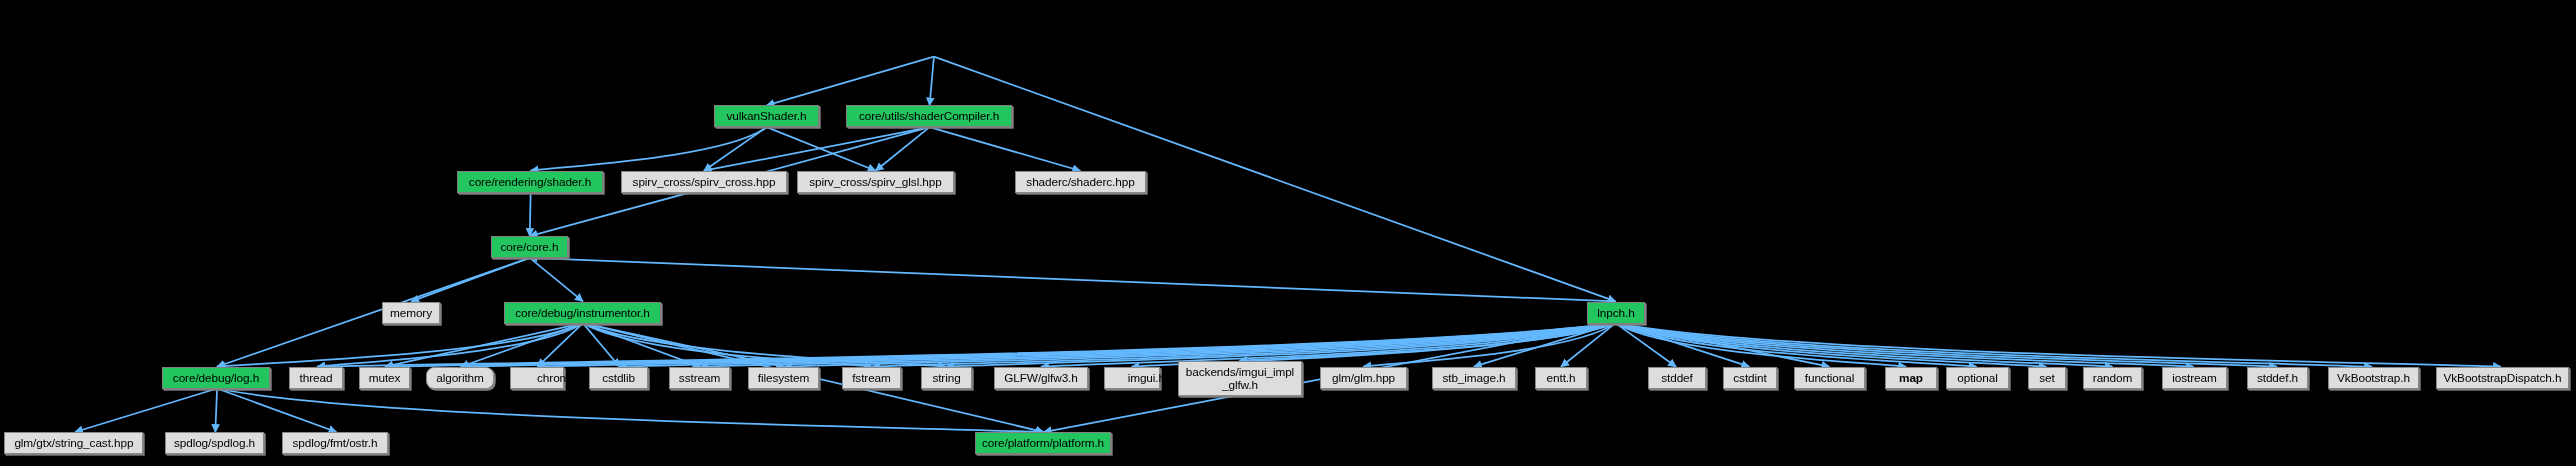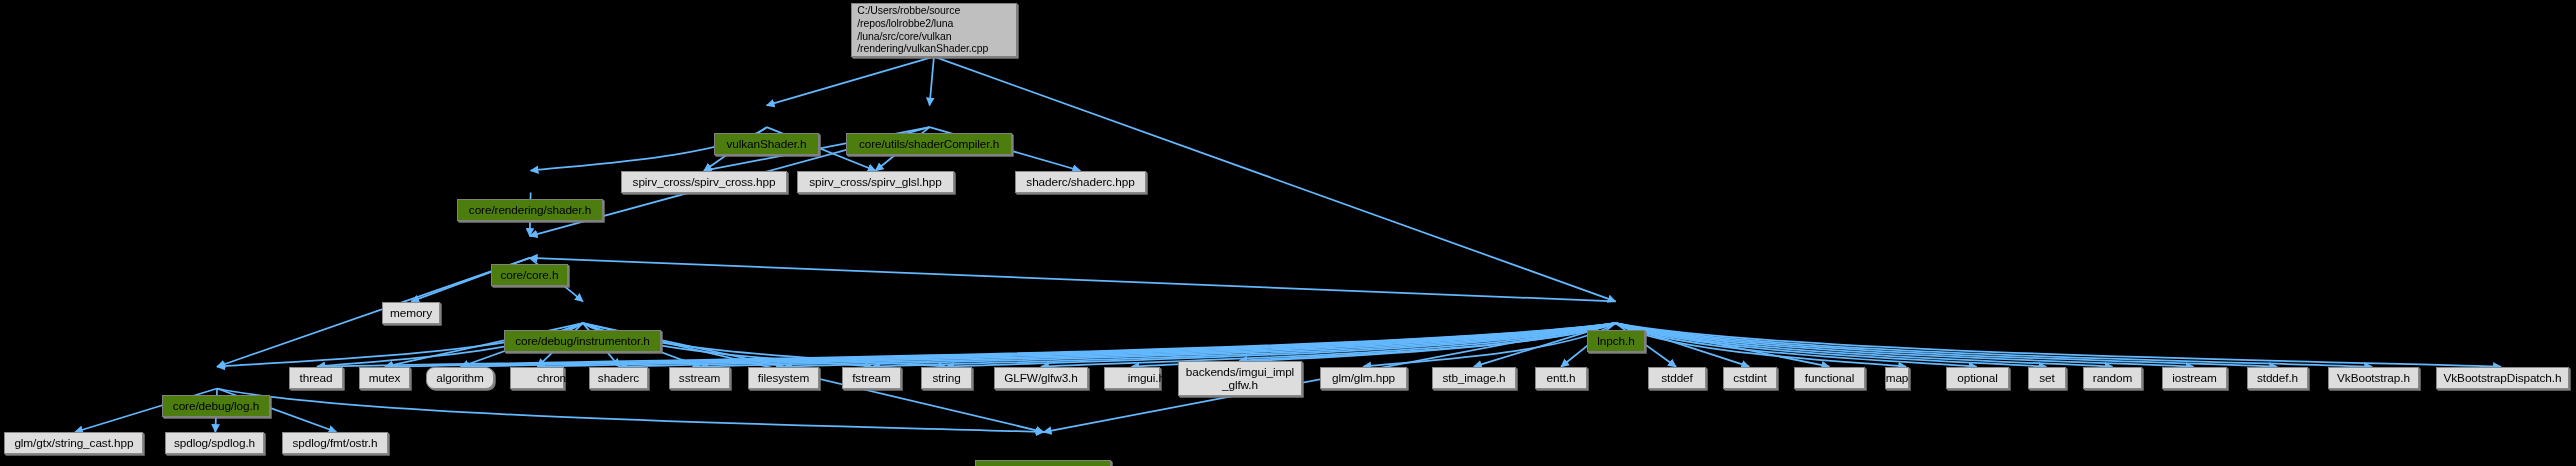--- a/index.html
+++ b/index.html
@@ -49,23 +49,22 @@
   }
   .node.header {
     background: #bfbfbf;
     border: 0.9px solid #808080;
     text-align: left;
     justify-content: flex-start;
     line-height: 12.6px;
     padding: 1.7px 5.2px;
   }
   .node.current {
-    background: #4d7c0f;
+    background: #22c55e;
     border: 0.9px solid #808080;
-    margin-top: 28px;
   }
 </style>
 </head>
 <body>
 
 <div id="graph-root">
   <svg id="edge-layer" viewBox="0 0 2955 535">
     <defs>
       <marker id="arrow" viewBox="0 0 10 10" refX="9" refY="5" markerWidth="5" markerHeight="5" orient="auto-start-reverse">
         <path d="M 0 0 L 10 5 L 0 10 z" fill="#63b8ff"></path>
@@ -125,55 +124,51 @@
         <path d="M 1853.5 371 C 2009.83 406 2565.67 415 2722 421" stroke="#63b8ff" stroke-width="2" fill="none" marker-end="url(#arrow)"></path>
         <path d="M 1853.5 371 C 2036.47 406 2687.03 415 2870 421" stroke="#63b8ff" stroke-width="2" fill="none" marker-end="url(#arrow)"></path>
         <path d="M 1853.5 371 L 1197 496" stroke="#63b8ff" stroke-width="2" fill="none" marker-end="url(#arrow)"></path>
         <path d="M 248 446 L 85 496" stroke="#63b8ff" stroke-width="2" fill="none" marker-end="url(#arrow)"></path>
         <path d="M 248 446 L 246 496" stroke="#63b8ff" stroke-width="2" fill="none" marker-end="url(#arrow)"></path>
         <path d="M 248 446 L 385 496" stroke="#63b8ff" stroke-width="2" fill="none" marker-end="url(#arrow)"></path>
         <path d="M 248 446 C 418.82 481 1026.18 490 1197 496" stroke="#63b8ff" stroke-width="2" fill="none" marker-end="url(#arrow)"></path>
       </g>
   </svg>
   <div id="node-layer">
-      <div class="node header" style="left: 851px; top: 2.6px; width: 166px; height: 54px; font-size: 10.5px;">C:/Users/robbe/source
-/repos/lolrobbe2/luna
-/luna/src/core/vulkan
-/rendering/vulkanShader.cpp</div>
       <div class="node current" style="left: 714px; top: 105px; width: 105px; height: 22px;">vulkanShader.h</div>
       <div class="node current" style="left: 846px; top: 105px; width: 166px; height: 22px;">core/utils/shaderCompiler.h</div>
       <div class="node current" style="left: 457px; top: 171px; width: 146px; height: 22px;">core/rendering/shader.h</div>
       <div class="node" style="left: 621px; top: 171px; width: 166px; height: 22px;">spirv_cross/spirv_cross.hpp</div>
       <div class="node" style="left: 797px; top: 171px; width: 157px; height: 22px;">spirv_cross/spirv_glsl.hpp</div>
       <div class="node" style="left: 1015px; top: 171px; width: 131px; height: 22px;">shaderc/shaderc.hpp</div>
       <div class="node current" style="left: 491px; top: 236px; width: 77px; height: 22px;">core/core.h</div>
       <div class="node" style="left: 382px; top: 302px; width: 58px; height: 22px;">memory</div>
       <div class="node current" style="left: 504px; top: 302px; width: 157px; height: 22px;">core/debug/instrumentor.h</div>
       <div class="node current" style="left: 1587px; top: 302px; width: 58px; height: 22px;">lnpch.h</div>
       <div class="node current" style="left: 162px; top: 367px; width: 108px; height: 22px;">core/debug/log.h</div>
       <div class="node" style="left: 289px; top: 367px; width: 54px; height: 22px;">thread</div>
       <div class="node" style="left: 359px; top: 367px; width: 51px; height: 22px;">mutex</div>
       <div class="node" style="left: 426px; top: 367px; width: 68px; height: 22px; border-radius: 8px;">algorithm</div>
       <div class="node" style="left: 510px; top: 367px; width: 54px; height: 22px; padding-left: 40px;">chrono</div>
-      <div class="node" style="left: 589px; top: 367px; width: 59px; height: 22px;">shaderc</div>
+      <div class="node" style="left: 589px; top: 367px; width: 59px; height: 22px;">cstdlib</div>
       <div class="node" style="left: 669px; top: 367px; width: 61px; height: 22px;">sstream</div>
       <div class="node" style="left: 748px; top: 367px; width: 71px; height: 22px;">filesystem</div>
       <div class="node" style="left: 842px; top: 367px; width: 59px; height: 22px;">fstream</div>
       <div class="node" style="left: 921px; top: 367px; width: 51px; height: 22px; text-align: center;">string</div>
       <div class="node" style="left: 994px; top: 367px; width: 94px; height: 22px;">GLFW/glfw3.h</div>
       <div class="node" style="left: 1104px; top: 367px; width: 56px; height: 22px; padding-left: 33px;">imgui.h</div>
       <div class="node" style="left: 1178px; top: 361px; width: 124px; height: 35px;">backends/imgui_impl
 _glfw.h</div>
       <div class="node" style="left: 1320px; top: 367px; width: 87px; height: 22px;">glm/glm.hpp</div>
       <div class="node" style="left: 1432px; top: 367px; width: 84px; height: 22px;">stb_image.h</div>
       <div class="node" style="left: 1535px; top: 367px; width: 52px; height: 22px;">entt.h</div>
       <div class="node" style="left: 1648px; top: 367px; width: 58px; height: 22px;">stddef</div>
       <div class="node" style="left: 1723px; top: 367px; width: 54px; height: 22px;">cstdint</div>
       <div class="node" style="left: 1794px; top: 367px; width: 71px; height: 22px;">functional</div>
-      <div class="node" style="left: 1885px; top: 367px; width: 24px; height: 22px;">map</div>
+      <div class="node" style="left: 1885px; top: 367px; width: 52px; height: 22px; font-weight: bold;">map</div>
       <div class="node" style="left: 1946px; top: 367px; width: 63px; height: 22px;">optional</div>
       <div class="node" style="left: 2028px; top: 367px; width: 38px; height: 22px;">set</div>
       <div class="node" style="left: 2083px; top: 367px; width: 59px; height: 22px;">random</div>
       <div class="node" style="left: 2162px; top: 367px; width: 65px; height: 22px;">iostream</div>
       <div class="node" style="left: 2247px; top: 367px; width: 61px; height: 22px;">stddef.h</div>
       <div class="node" style="left: 2328px; top: 367px; width: 91px; height: 22px;">VkBootstrap.h</div>
       <div class="node" style="left: 2436px; top: 367px; width: 133px; height: 22px;">VkBootstrapDispatch.h</div>
       <div class="node" style="left: 4.4px; top: 432px; width: 139px; height: 22px;">glm/gtx/string_cast.hpp</div>
       <div class="node" style="left: 165px; top: 432px; width: 99px; height: 22px;">spdlog/spdlog.h</div>
       <div class="node" style="left: 282px; top: 432px; width: 106px; height: 22px; text-align: right;">spdlog/fmt/ostr.h</div>

